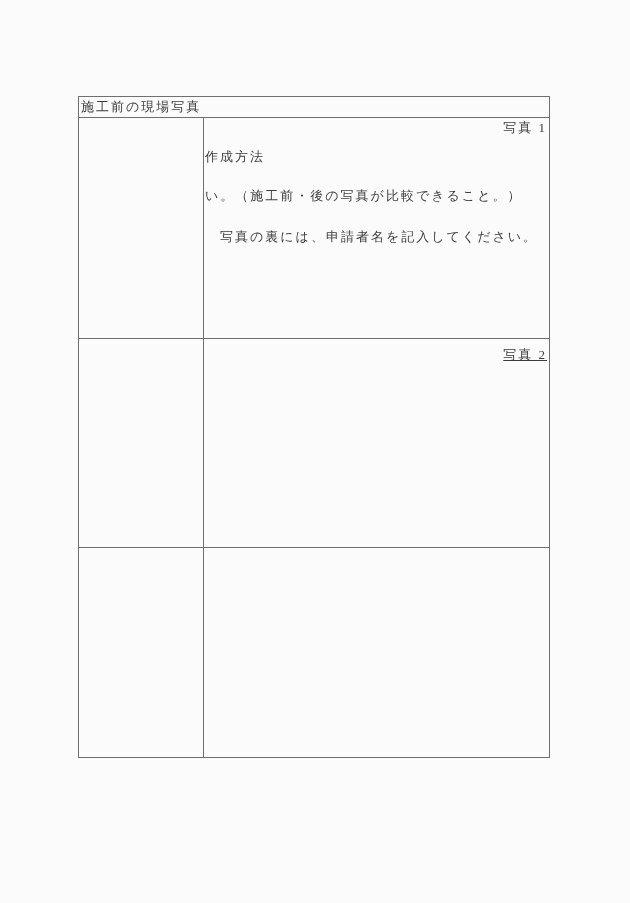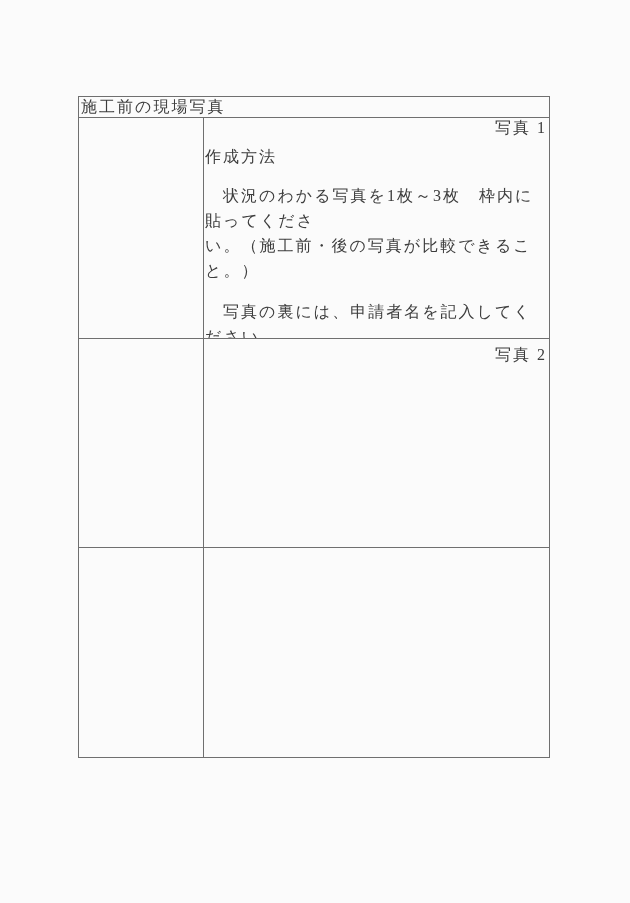--- a/index.html
+++ b/index.html
@@ -6,21 +6,21 @@
   html, body {
     background: #fbfbfb;
   }
   .page {
     position: relative;
     width: 630px;
     height: 903px;
     background: #fbfbfb;
     font-family: "Liberation Serif", "DejaVu Serif", serif;
     color: #3d3d3d;
-    font-size: 16px;
+    font-size: 13px;
     letter-spacing: 2px;
   }
   .doc-table {
     position: absolute;
     left: 78px;
     top: 96px;
     width: 472px;
     border: 1px solid #6f6f6f;
   }
   .header-row {
@@ -30,21 +30,21 @@
     border-bottom: 1px solid #6f6f6f;
     overflow: hidden;
   }
   .body-row {
     display: flex;
   }
   .body-row + .body-row {
     border-top: 1px solid #6f6f6f;
   }
   .row-1 { height: 220px; }
-  .row-2 { height: 209px; }
+  .row-2 { height: 209px; text-decoration: underline; }
   .row-3 { height: 210px; }
   .cell-left {
     flex: none;
     width: 125px;
     border-right: 1px solid #6f6f6f;
   }
   .cell-right {
     flex: 1;
     padding: 2px 2px 0 1px;
     overflow: hidden;
@@ -79,21 +79,20 @@
   <div class="doc-table">
 
     <div class="header-row">施工前の現場写真</div>
 
     <div class="body-row row-1">
       <div class="cell-left"></div>
       <div class="cell-right">
         <div class="photo-label">写真 1</div>
         <div class="method-heading">作成方法</div>
         <div class="para-1">
-          <div class="para-line">　状況のわかる写真を1枚～3枚　枠内に貼ってくださ</div>
           <div class="para-line">い。（施工前・後の写真が比較できること。）</div>
         </div>
         <div class="para-2">　写真の裏には、申請者名を記入してください。</div>
       </div>
     </div>
 
     <div class="body-row row-2">
       <div class="cell-left"></div>
       <div class="cell-right">
         <div class="photo-label">写真 2</div>

